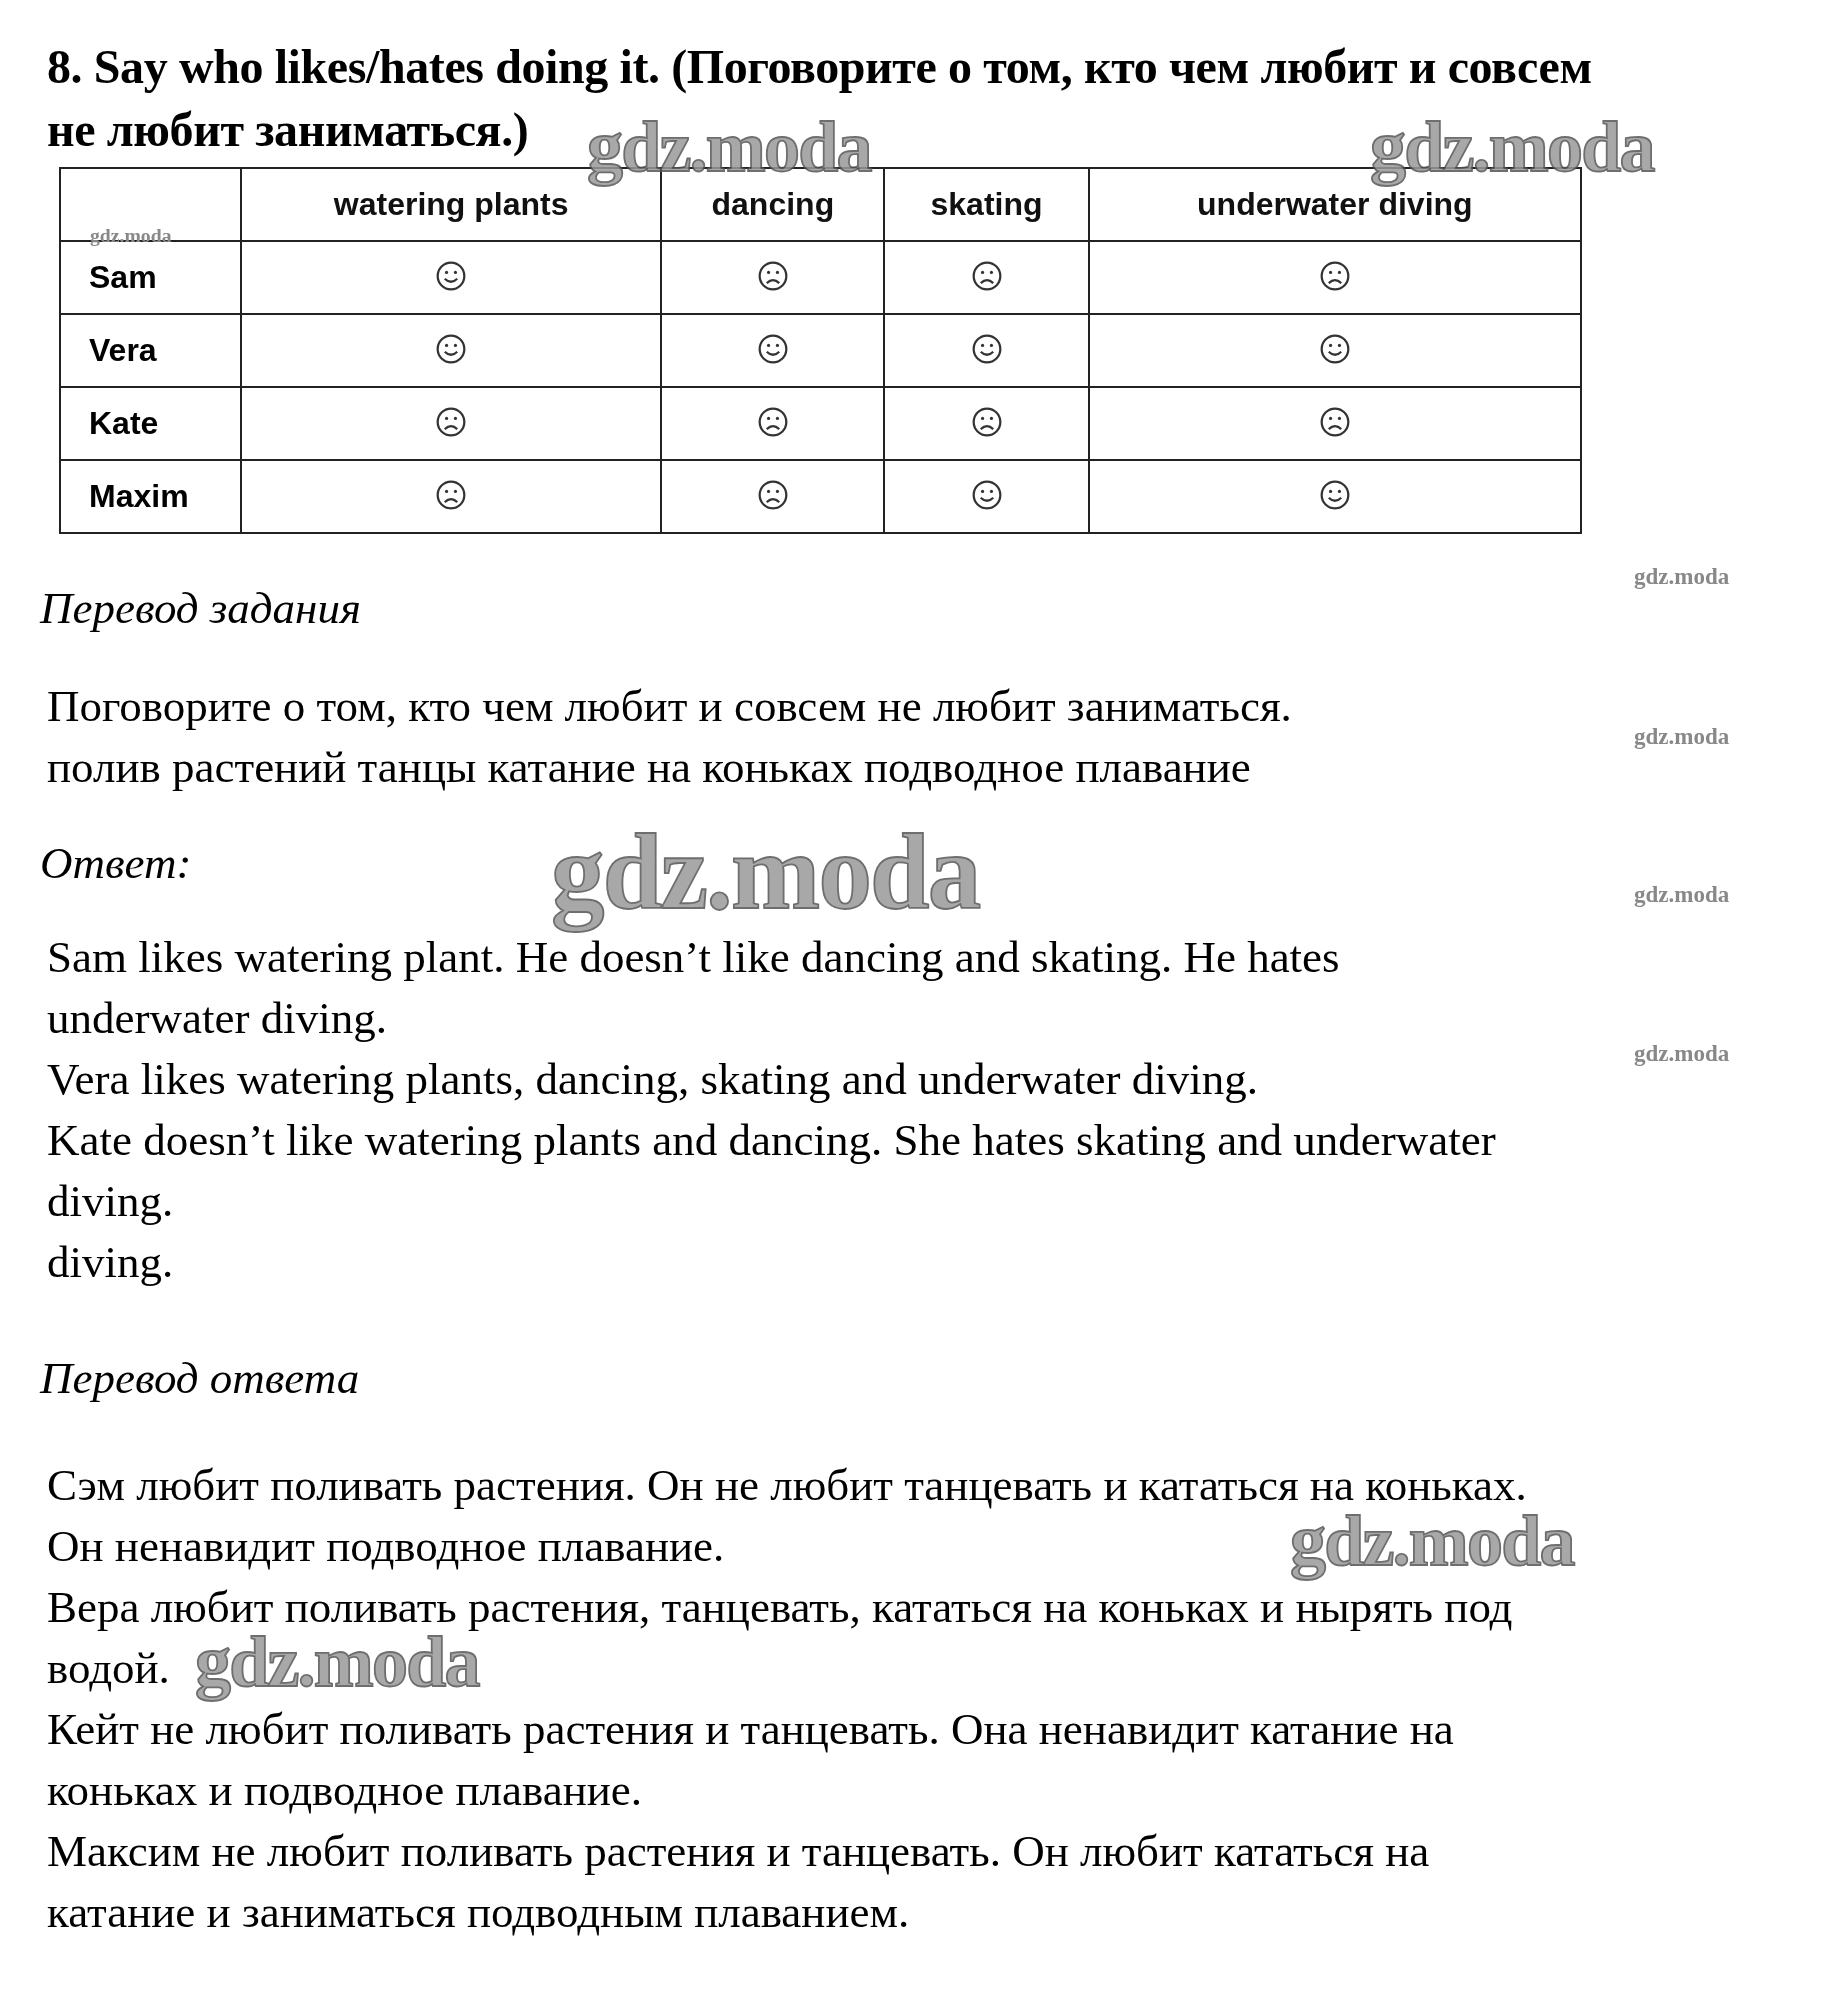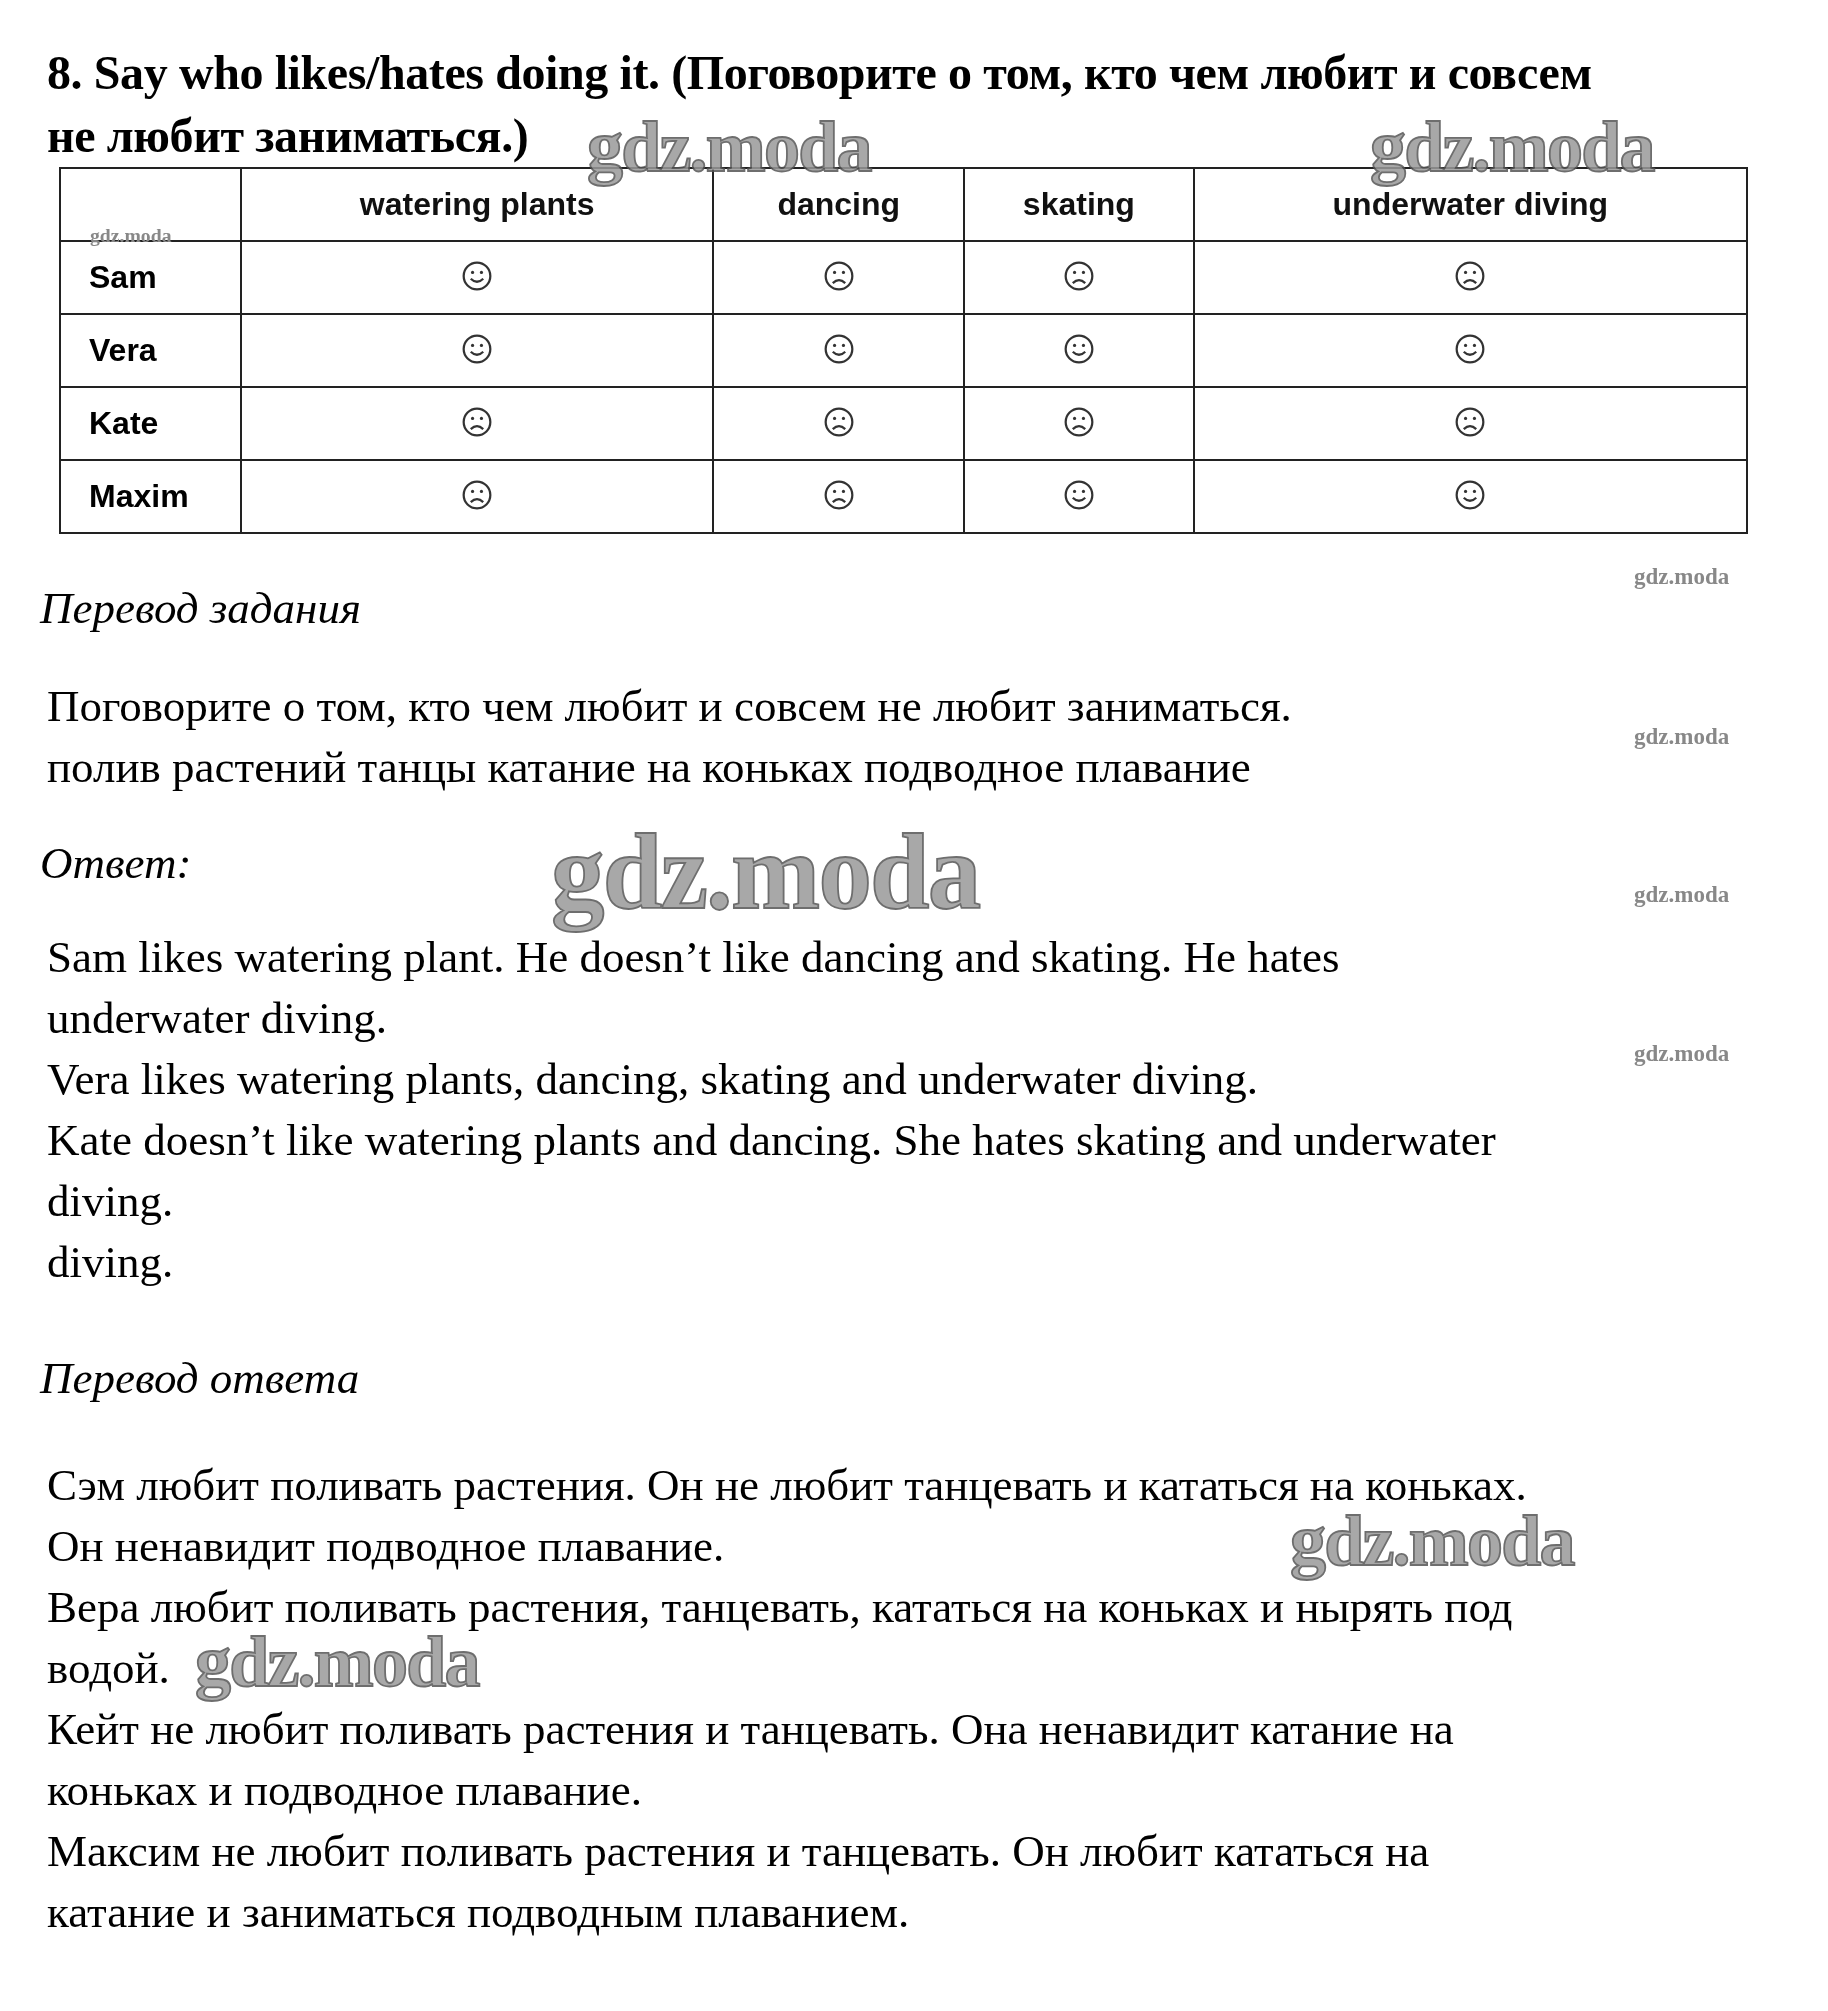--- a/index.html
+++ b/index.html
@@ -1,18 +1,18 @@
 <!DOCTYPE html>
 <html style="font-size:14.3px"><head>
 <meta charset="utf-8">
 <style>
   html, body { margin: 0; padding: 0; background: #ffffff; }
   body { width: 1829px; height: 2011px; position: relative; overflow: hidden; font-family: "Liberation Serif", serif; color: #000; }
-  .title { position: absolute; left: 47px; top: 41px; width: 1755px; font-weight: bold; font-size: 48px; line-height: 63px; letter-spacing: -0.4px; }
-  table.grid { position: absolute; left: 59px; top: 167px; width: 1689px; height: 360px; border-collapse: collapse; font-family: "Liberation Sans", sans-serif; }
+  .title { position: absolute; left: 47px; top: 35px; width: 1755px; font-weight: bold; font-size: 48px; line-height: 63px; letter-spacing: -0.4px; }
+  table.grid { position: absolute; left: 59px; top: 167px; width: 1523px; height: 360px; border-collapse: collapse; font-family: "Liberation Sans", sans-serif; }
   table.grid td, table.grid th { border: 2.7px solid #222; text-align: center; vertical-align: middle; }
   table.grid th { font-size: 32px; font-weight: bold; color: #111; height: 63px; }
   table.grid td.name { text-align: left; padding-left: 28px; font-size: 32px; font-weight: bold; width: 150px; }
   table.grid tr { height: 73px; }
   .face { display: inline-block; width: 32px; height: 32px; }
   .wm-small { position: absolute; font-family: "Liberation Serif", serif; font-weight: bold; font-size: 23px; color: #888; }
   .wm-big { position: absolute; font-family: "Liberation Serif", serif; font-weight: bold; color: #999; -webkit-text-stroke: 1.8px #555; letter-spacing: -1.8px; opacity: 0.85; }
   .italic-head { position: absolute; left: 40px; font-style: italic; font-size: 45px; }
   .para { position: absolute; left: 47px; font-size: 45px; line-height: 61px; width: 1755px; }
 </style>

